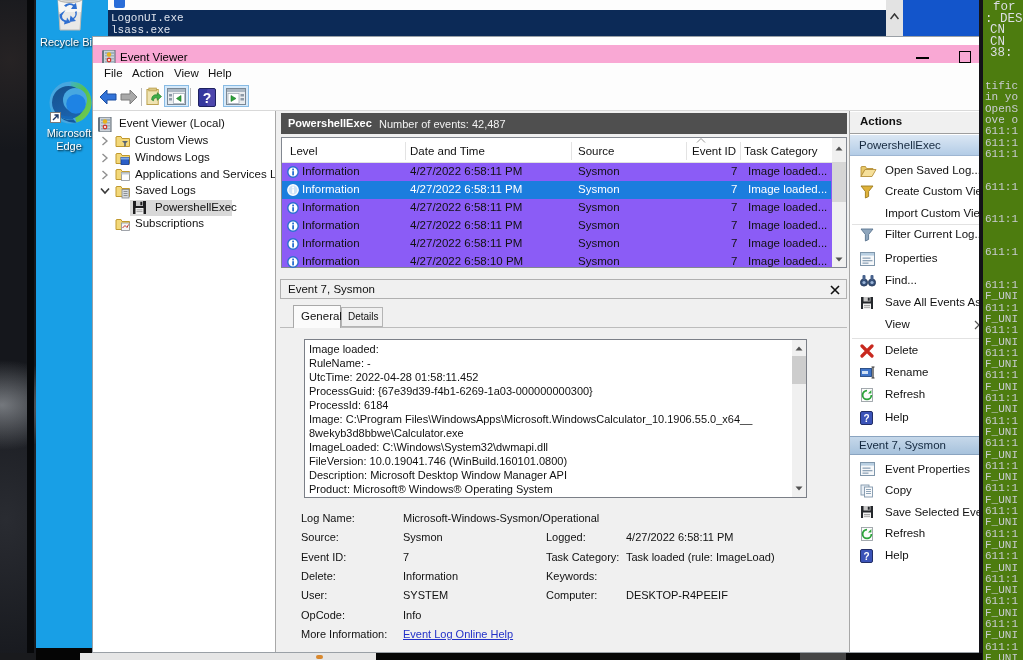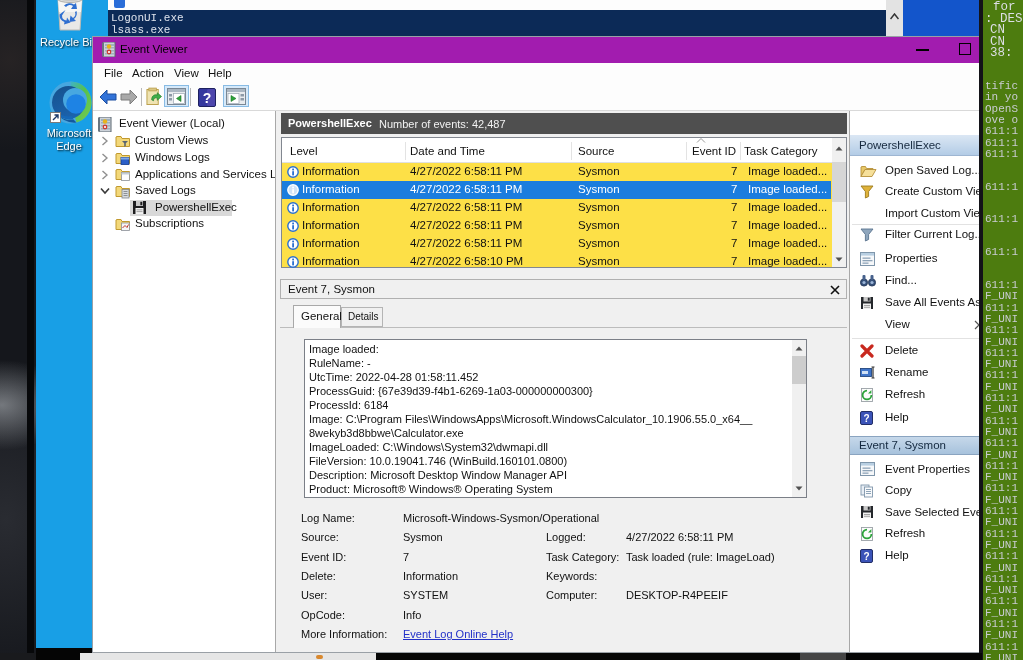--- a/index.html
+++ b/index.html
@@ -21,21 +21,21 @@
   #psbody{left:108px;top:10px;width:778px;height:26px;background:#0c2a57;color:#dde2ec;
           font-size:11px;line-height:13px;white-space:pre;}
   #psscroll{left:886px;top:0;width:17px;height:36px;background:#e3e3e3;}
   #bluewin{left:903px;top:0;width:81px;height:36px;background:#1355cb;}
   
   #term{left:979px;top:0;width:40px;height:660px;background:#4d7c0f;border-left:4px solid #131318;}
   #term .ln{position:absolute;left:2px;color:#c9ccd2;font-size:11px;white-space:pre;}
   #term .big{font-size:12.5px;color:#dcdee4;}
   
   #ev{left:92px;top:36px;width:891px;height:617px;background:#fff;border:1px solid #9aa0a6;box-sizing:border-box;}
-  #evtitle{left:0;top:0;width:100%;height:26px;background:#a21caf;}
+  #evtitle{left:0;top:8px;width:100%;height:26px;background:#f9a8d4;}
   #evtitle .t{position:absolute;left:27px;top:6px;font-size:11.5px;color:#000;}
   
   #evmenu{left:0;top:26px;width:100%;height:22px;background:#fdfdfd;font-size:11.5px;color:#111;}
   #evmenu span{position:absolute;top:4px;}
   
   #evtool{left:0;top:48px;width:100%;height:26px;background:#fdfdfd;border-bottom:1px solid #d9d9d9;box-sizing:border-box;}
   
   #tree{left:0;top:74px;width:183px;height:541px;background:#fff;border-right:1px solid #a8a8a8;box-sizing:border-box;font-size:11.5px;color:#111;overflow:hidden;}
   #tree span{white-space:nowrap;}
   #center{left:183px;top:74px;width:573px;height:541px;background:#f0f0f0;}
@@ -220,21 +220,21 @@
       <rect x="6.5" y="6" width="8" height="7.5" fill="#f4f6f8" stroke="#8a8f96" stroke-width="0.8"></rect>
       <path d="M7.5 11 L10 8.5 L12 10.5 L13.5 7.5" stroke="#c0392b" stroke-width="1" fill="none"></path>
     </svg>
     <span class="abs" style="left:42px;top:106px;">Subscriptions</span>
   </div>
   <div id="center" class="abs">
     <div class="abs" style="left:5px;top:2px;width:566px;height:21px;background:#4f4f4f;color:#fff;">
       <span class="abs" style="left:7px;top:4px;font-size:11px;font-weight:bold;">PowershellExec</span>
       <span class="abs" style="left:98px;top:4.5px;font-size:11px;color:#f2f2f2;">Number of events: 42,487</span>
     </div>
-    <div id="list" class="abs" style="left:5px;top:26px;width:566px;height:131px;background:#fde047;border:1px solid #828790;box-sizing:border-box;font-size:11.5px;color:#111;">
+    <div id="list" class="abs" style="left:5px;top:26px;width:566px;height:131px;background:#8b5cf6;border:1px solid #828790;box-sizing:border-box;font-size:11.5px;color:#111;">
       <div class="abs" style="left:0;top:0;width:564px;height:24px;border-bottom:1px solid #e0e0e0;background:#fff;">
         <span class="abs" style="left:8px;top:7px;">Level</span>
         <span class="abs" style="left:128px;top:7px;">Date and Time</span>
         <span class="abs" style="left:296px;top:7px;">Source</span>
         <span class="abs" style="left:410px;top:7px;">Event ID</span>
         <span class="abs" style="left:462px;top:7px;">Task Category</span>
         <svg class="abs" style="left:414px;top:0px;" width="10" height="5" viewBox="0 0 10 5">
             <path d="M1 4.5 L5 0.5 L9 4.5" fill="none" stroke="#9a9a9a" stroke-width="1"></path>
           </svg>
         <div class="abs" style="left:123px;top:4px;width:1px;height:18px;background:#e3e3e3;"></div>
@@ -379,20 +379,23 @@
 <span class="abs" style="left:127px;top:478px;">SYSTEM</span>
 <span class="abs" style="left:270px;top:478px;">Computer:</span>
 <span class="abs" style="left:350px;top:478px;">DESKTOP-R4PEEIF</span>
 <span class="abs" style="left:25px;top:498px;">OpCode:</span>
 <span class="abs" style="left:127px;top:498px;">Info</span>
 <span class="abs" style="left:25px;top:517px;">More Information:</span>
 <span class="abs" style="left:127px;top:517px;color:#2230c8;text-decoration:underline;">Event Log Online Help</span>
       </div>
   </div>
   <div id="actions" class="abs" style="overflow:hidden;">
+      <div class="abs" style="left:0;top:1px;width:135px;height:22px;background:#f0f0f0;border-bottom:1px solid #9e9e9e;box-sizing:border-box;">
+        <span class="abs" style="left:10px;top:3px;font-weight:bold;color:#111;">Actions</span>
+      </div>
 <div class="abs" style="left:0;top:24px;width:135px;height:21px;background:linear-gradient(#dbe7f4,#b3cce6);border-bottom:1px solid #9eb6d2;box-sizing:border-box;">
         <span class="abs" style="left:9px;top:3.5px;color:#16293f;">PowershellExec</span>
       </div>
 <span class="abs" style="left:35px;top:53px;color:#111;white-space:nowrap;">Open Saved Log...</span>
 <svg class="abs" style="left:10px;top:52.5px;" width="17" height="14" viewBox="0 0 17 14">
 <path d="M1 3 L1 12.5 L5 5.5 L13 5.5 L13 4.5 L6.5 4.5 L5.5 2.5 L2 2.5 Z" fill="#e8c96a" stroke="#b7913a" stroke-width="0.9"></path>
 <path d="M1 12.5 L5 5.5 L16 5.5 L12 12.5 Z" fill="#f6e09a" stroke="#b7913a" stroke-width="0.9"></path>
       </svg>
 <span class="abs" style="left:35px;top:74px;color:#111;white-space:nowrap;">Create Custom View...</span>
 <svg class="abs" style="left:10px;top:73.5px;" width="14" height="14" viewBox="0 0 14 14">

